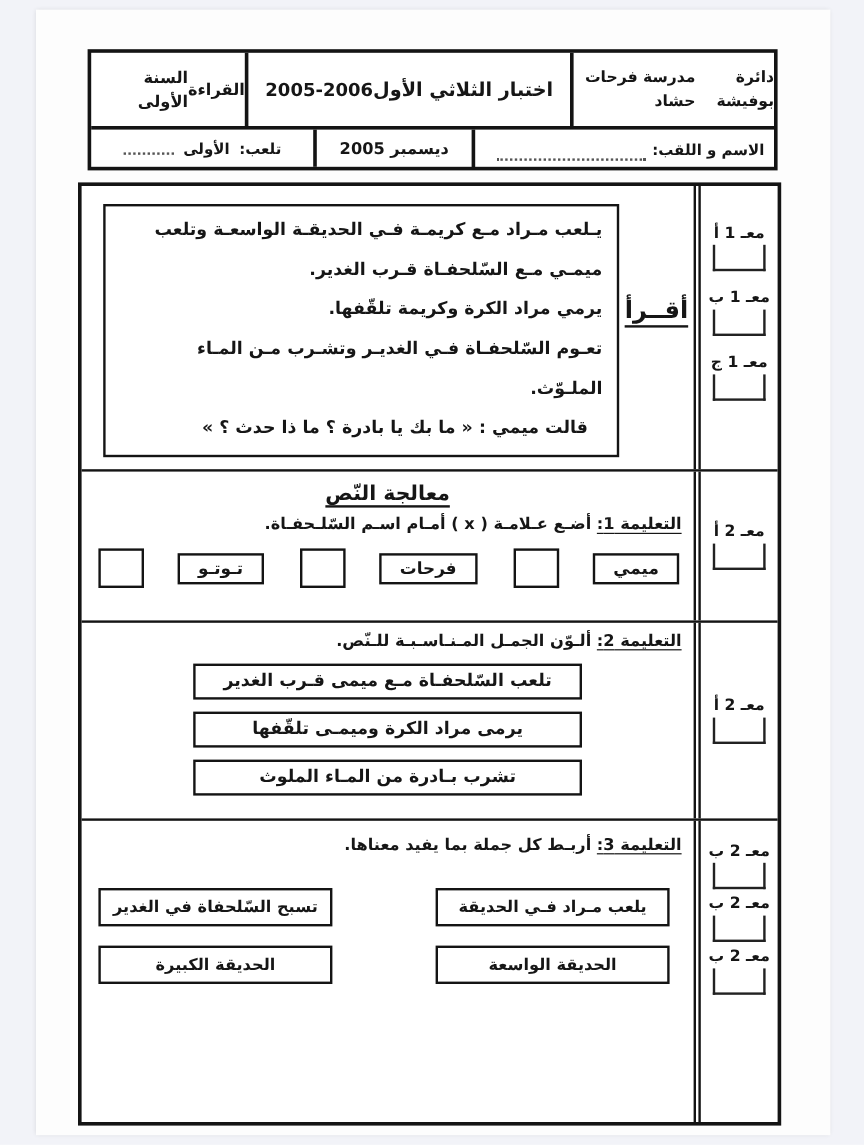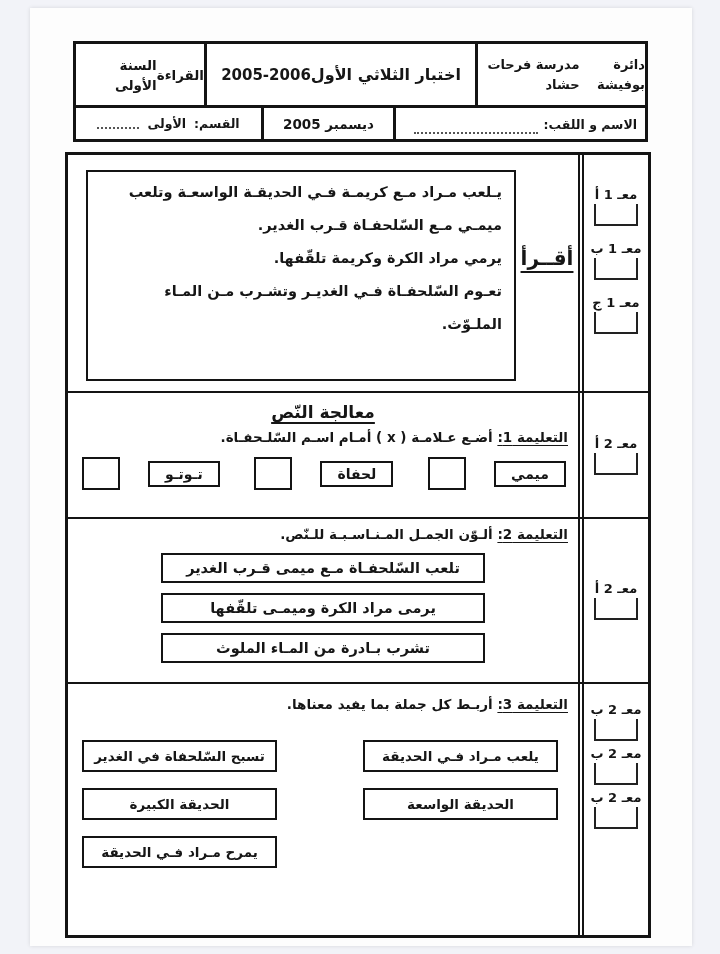--- a/index.html
+++ b/index.html
@@ -172,21 +172,21 @@
         <span>السنة الأولى</span>
       </div>
     </div>
     <div class="h-row2">
       <div class="cell-name">
         <span>الاسم و اللقب:</span>
         <span class="name-dots"></span>
       </div>
       <div class="cell-date">ديسمبر 2005</div>
       <div class="cell-class">
-        <span>القسم:</span>
+        <span>تلعب:</span>
         <span>الأولى</span>
         <span class="class-dots"></span>
       </div>
     </div>
   </div>
 
   <div class="main-table">
 
     <div class="m-row row-read">
       <div class="margin-cell margin-r1">
@@ -206,20 +206,21 @@
       <div class="content-cell">
         <div class="read-label-zone">
           <span class="read-label">أقــرأ</span>
         </div>
         <div class="passage-box">
           <div class="p-line">يـلعب مـراد مـع كريمـة فـي الحديقـة الواسعـة وتلعب</div>
           <div class="p-line">ميمـي مـع السّلحفـاة قـرب الغدير.</div>
           <div class="p-line">يرمي مراد الكرة وكريمة تلقّفها.</div>
           <div class="p-line">تعـوم السّلحفـاة فـي الغديـر وتشـرب مـن المـاء</div>
           <div class="p-line">الملـوّث.</div>
+          <div class="p-line quote">قالت ميمي : « ما بك يا بادرة ؟  ما ذا  حدث ؟ »</div>
         </div>
       </div>
     </div>
 
     <div class="m-row row-task1">
       <div class="margin-cell margin-center">
         <div class="score-group">
           <span class="score-label">معـ 2 أ</span>
           <div class="score-box"></div>
         </div>
@@ -229,21 +230,21 @@
         <div class="instr">
           <span class="instr-label">التعليمة 1:</span>
           <span>أضـع عـلامـة ( x )  أمـام اسـم السّلـحفـاة.</span>
         </div>
         <div class="options-row">
           <div class="opt-group">
             <div class="name-box">ميمي</div>
             <div class="checkbox"></div>
           </div>
           <div class="opt-group">
-            <div class="name-box">لحفاة</div>
+            <div class="name-box">فرحات</div>
             <div class="checkbox"></div>
           </div>
           <div class="opt-group">
             <div class="name-box">تـوتـو</div>
             <div class="checkbox"></div>
           </div>
         </div>
       </div>
     </div>
 
@@ -286,20 +287,19 @@
           <span>أربـط كل جملة بما يفيد معناها.</span>
         </div>
         <div class="link-cols">
           <div class="link-col">
             <div class="link-box">يلعب مـراد فـي الحديقة</div>
             <div class="link-box">الحديقة الواسعة</div>
           </div>
           <div class="link-col">
             <div class="link-box">تسبح السّلحفاة في الغدير</div>
             <div class="link-box">الحديقة الكبيرة</div>
-            <div class="link-box">يمرح مـراد فـي الحديقة</div>
           </div>
         </div>
       </div>
     </div>
 
   </div>
 </div>
 
 </body></html>

